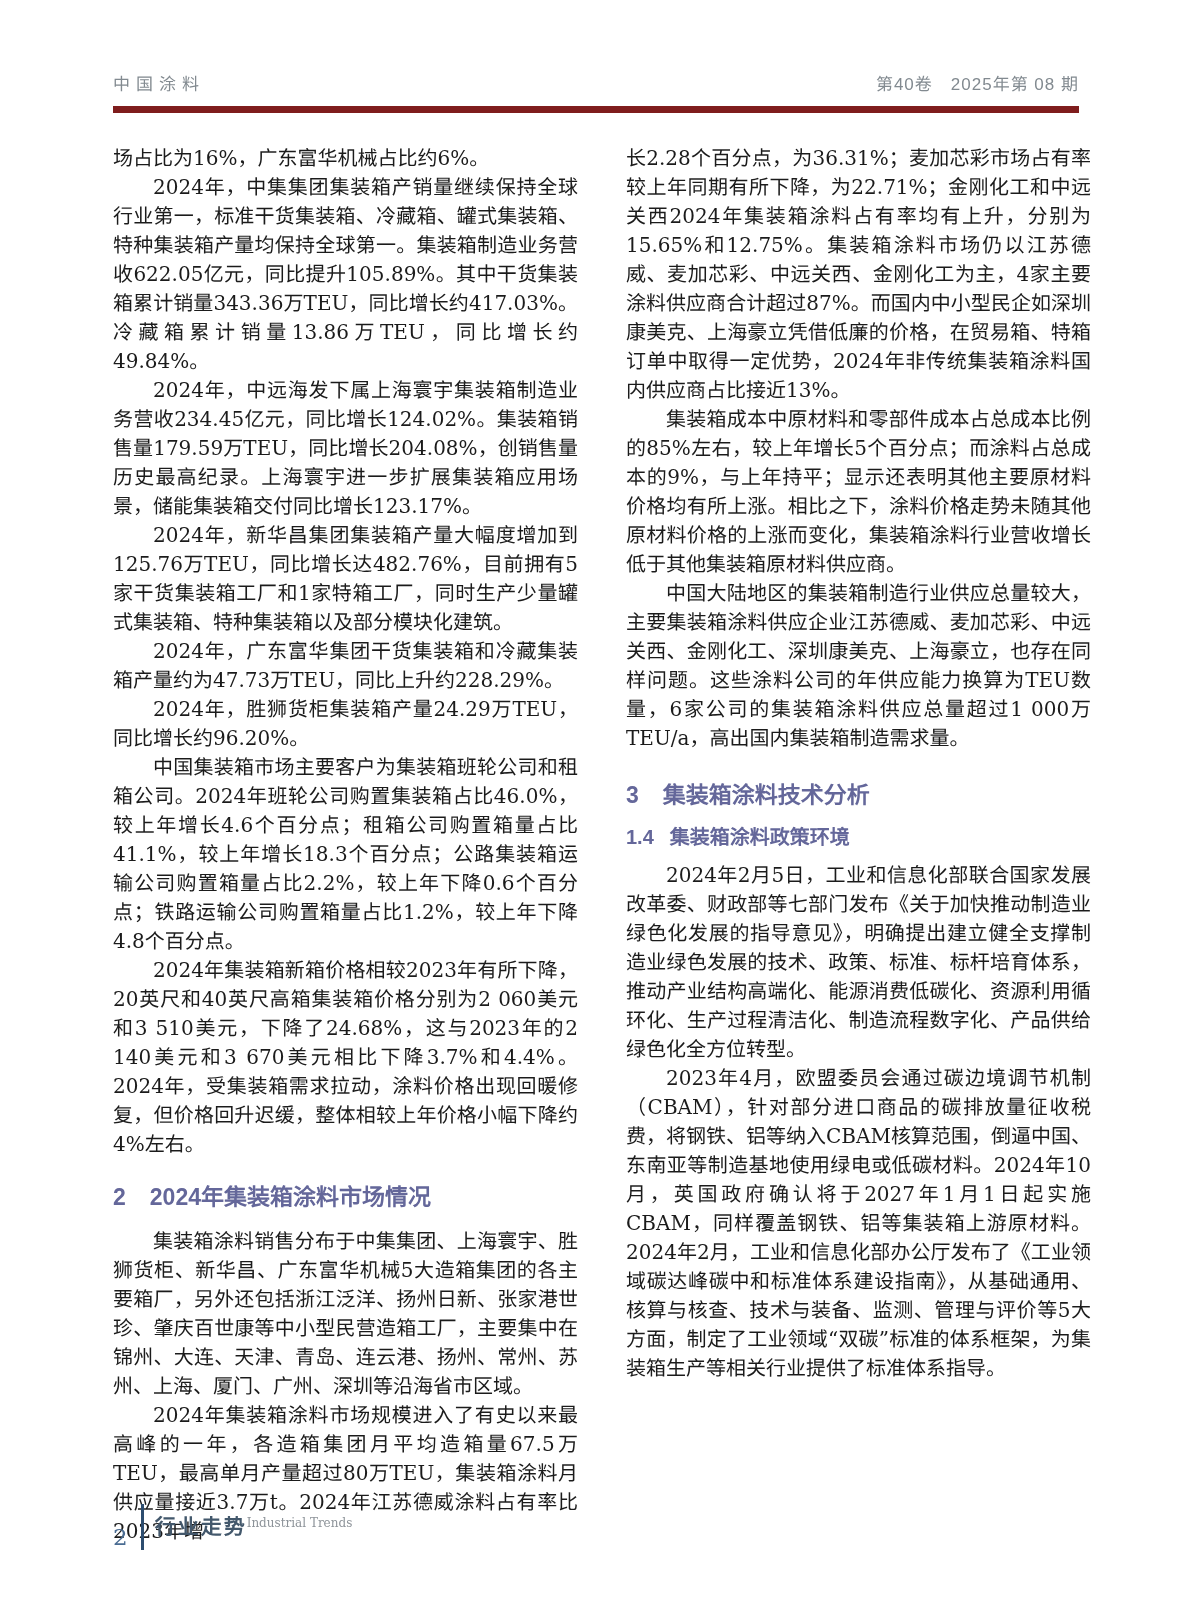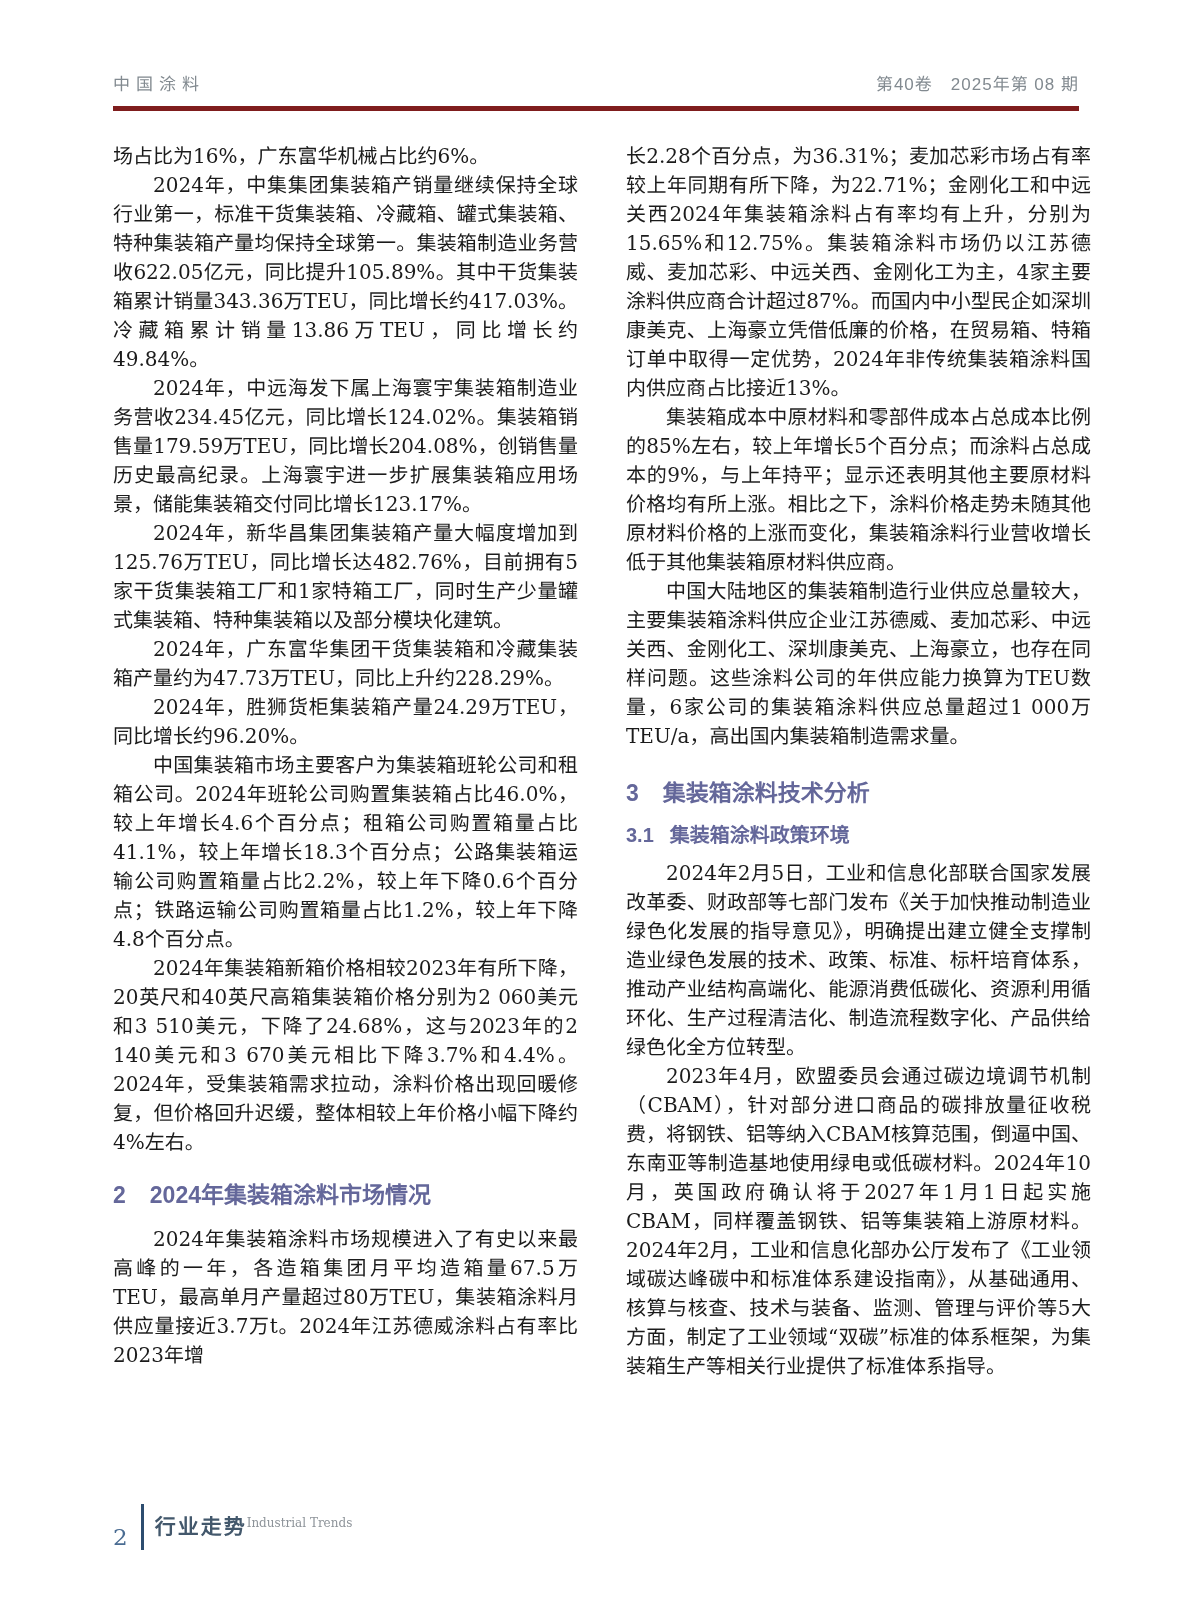--- a/index.html
+++ b/index.html
@@ -10,21 +10,21 @@
     padding:70px 108px 0 113px;
     background:#ffffff;
     overflow:hidden;
     font-family:"DejaVu Serif","Liberation Serif",serif;
     color:#1b1b1b;
   }
   .page-header {
     display:flex; justify-content:space-between; align-items:baseline;
     font-family:"Liberation Sans","DejaVu Sans",sans-serif;
     font-size:17px; color:#828a90;
-    border-bottom:5px solid #7f1d1d;
+    border-bottom:7px solid #7f1d1d;
     padding-bottom:11px;
   }
   .journal-name { letter-spacing:6px; }
   .issue-info { letter-spacing:1px; }
   .columns { display:flex; gap:48px; margin-top:31px; }
   .col {
     width:465px; flex:0 0 465px;
     font-size:20px; line-height:29px;
     text-align:justify;
   }
@@ -90,29 +90,30 @@
     <div class="col">
       <p class="para">场占比为16%，广东富华机械占比约6%。</p>
       <p class="para indent">2024年，中集集团集装箱产销量继续保持全球行业第一，标准干货集装箱、冷藏箱、罐式集装箱、特种集装箱产量均保持全球第一。集装箱制造业务营收622.05亿元，同比提升105.89%。其中干货集装箱累计销量343.36万TEU，同比增长约417.03%。冷藏箱累计销量13.86万TEU，同比增长约49.84%。</p>
       <p class="para indent">2024年，中远海发下属上海寰宇集装箱制造业务营收234.45亿元，同比增长124.02%。集装箱销售量179.59万TEU，同比增长204.08%，创销售量历史最高纪录。上海寰宇进一步扩展集装箱应用场景，储能集装箱交付同比增长123.17%。</p>
       <p class="para indent">2024年，新华昌集团集装箱产量大幅度增加到125.76万TEU，同比增长达482.76%，目前拥有5家干货集装箱工厂和1家特箱工厂，同时生产少量罐式集装箱、特种集装箱以及部分模块化建筑。</p>
       <p class="para indent">2024年，广东富华集团干货集装箱和冷藏集装箱产量约为47.73万TEU，同比上升约228.29%。</p>
       <p class="para indent">2024年，胜狮货柜集装箱产量24.29万TEU，同比增长约96.20%。</p>
       <p class="para indent">中国集装箱市场主要客户为集装箱班轮公司和租箱公司。2024年班轮公司购置集装箱占比46.0%，较上年增长4.6个百分点；租箱公司购置箱量占比41.1%，较上年增长18.3个百分点；公路集装箱运输公司购置箱量占比2.2%，较上年下降0.6个百分点；铁路运输公司购置箱量占比1.2%，较上年下降4.8个百分点。</p>
       <p class="para indent">2024年集装箱新箱价格相较2023年有所下降，20英尺和40英尺高箱集装箱价格分别为2 060美元和3 510美元，下降了24.68%，这与2023年的2 140美元和3 670美元相比下降3.7%和4.4%。2024年，受集装箱需求拉动，涂料价格出现回暖修复，但价格回升迟缓，整体相较上年价格小幅下降约4%左右。</p>
       <h2 class="sec-h2"><span class="sec-num">2</span><span class="sec-title">2024年集装箱涂料市场情况</span></h2>
+      <p class="para indent">集装箱涂料销售分布于中集集团、上海寰宇、胜狮货柜、新华昌、广东富华机械5大造箱集团的各主要箱厂，另外还包括浙江泛洋、扬州日新、张家港世珍、肇庆百世康等中小型民营造箱工厂，主要集中在锦州、大连、天津、青岛、连云港、扬州、常州、苏州、上海、厦门、广州、深圳等沿海省市区域。</p>
       <p class="para indent">2024年集装箱涂料市场规模进入了有史以来最高峰的一年，各造箱集团月平均造箱量67.5万TEU，最高单月产量超过80万TEU，集装箱涂料月供应量接近3.7万t。2024年江苏德威涂料占有率比2023年增</p>
     </div>
 
     <div class="col">
       <p class="para">长2.28个百分点，为36.31%；麦加芯彩市场占有率较上年同期有所下降，为22.71%；金刚化工和中远关西2024年集装箱涂料占有率均有上升，分别为15.65%和12.75%。集装箱涂料市场仍以江苏德威、麦加芯彩、中远关西、金刚化工为主，4家主要涂料供应商合计超过87%。而国内中小型民企如深圳康美克、上海豪立凭借低廉的价格，在贸易箱、特箱订单中取得一定优势，2024年非传统集装箱涂料国内供应商占比接近13%。</p>
       <p class="para indent">集装箱成本中原材料和零部件成本占总成本比例的85%左右，较上年增长5个百分点；而涂料占总成本的9%，与上年持平；显示还表明其他主要原材料价格均有所上涨。相比之下，涂料价格走势未随其他原材料价格的上涨而变化，集装箱涂料行业营收增长低于其他集装箱原材料供应商。</p>
       <p class="para indent">中国大陆地区的集装箱制造行业供应总量较大，主要集装箱涂料供应企业江苏德威、麦加芯彩、中远关西、金刚化工、深圳康美克、上海豪立，也存在同样问题。这些涂料公司的年供应能力换算为TEU数量，6家公司的集装箱涂料供应总量超过1 000万TEU/a，高出国内集装箱制造需求量。</p>
       <h2 class="sec-h2 sec3"><span class="sec-num">3</span><span class="sec-title">集装箱涂料技术分析</span></h2>
-      <h3 class="sec-h3"><span class="sec-num">3.1</span><span class="sec-title">集装箱涂料政策环境</span></h3>
+      <h3 class="sec-h3"><span class="sec-num">1.4</span><span class="sec-title">集装箱涂料政策环境</span></h3>
       <p class="para indent">2024年2月5日，工业和信息化部联合国家发展改革委、财政部等七部门发布《关于加快推动制造业绿色化发展的指导意见》，明确提出建立健全支撑制造业绿色发展的技术、政策、标准、标杆培育体系，推动产业结构高端化、能源消费低碳化、资源利用循环化、生产过程清洁化、制造流程数字化、产品供给绿色化全方位转型。</p>
       <p class="para indent">2023年4月，欧盟委员会通过碳边境调节机制（CBAM），针对部分进口商品的碳排放量征收税费，将钢铁、铝等纳入CBAM核算范围，倒逼中国、东南亚等制造基地使用绿电或低碳材料。2024年10月，英国政府确认将于2027年1月1日起实施CBAM，同样覆盖钢铁、铝等集装箱上游原材料。2024年2月，工业和信息化部办公厅发布了《工业领域碳达峰碳中和标准体系建设指南》，从基础通用、核算与核查、技术与装备、监测、管理与评价等5大方面，制定了工业领域“双碳”标准的体系框架，为集装箱生产等相关行业提供了标准体系指导。</p>
     </div>
 
   </main>
 
   <footer class="footer">
     <span class="page-num">2</span>
     <span class="footer-bar"></span>
     <div class="footer-titles">

